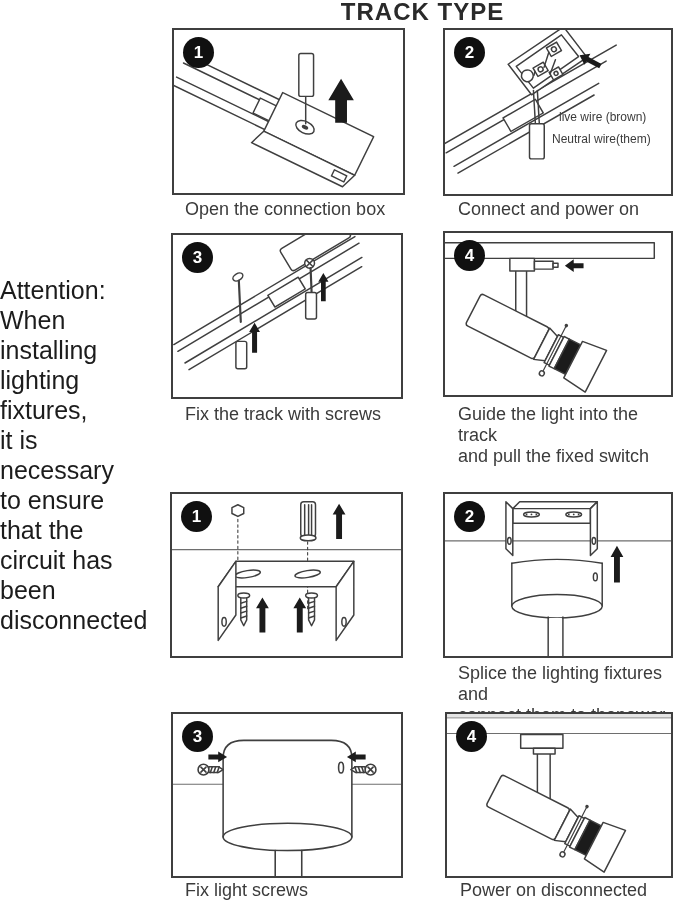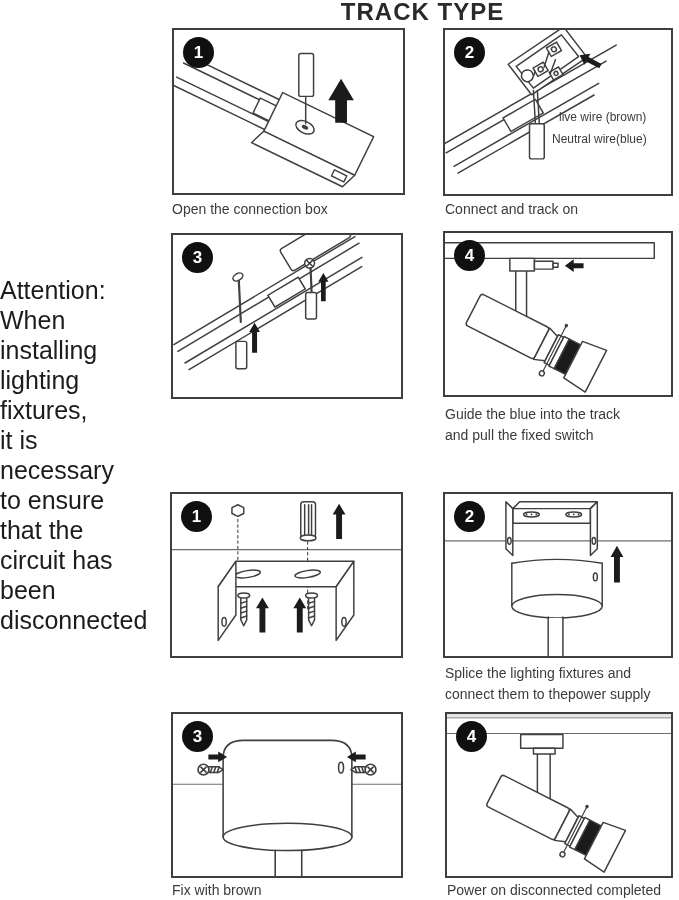--- a/index.html
+++ b/index.html
@@ -7,21 +7,21 @@
         font-family:"Liberation Sans", sans-serif;border-radius:25px;}
   .heading{position:absolute;left:172px;width:501px;text-align:center;
            font-size:24px;font-weight:700;color:#2a2a2a;letter-spacing:1px;}
   .attention{position:absolute;left:0;top:275px;width:166px;text-align:left;
              font-size:25px;line-height:30px;color:#1c1c1c;white-space:pre-line;}
   .panel{position:absolute;border:2px solid #3f3f3f;background:#fff;box-sizing:border-box;}
   .panel svg{position:absolute;left:0;top:0;width:100%;height:100%;}
   .badge{position:absolute;left:9px;top:7px;width:31px;height:31px;border-radius:50%;
          background:#101010;color:#fff;font-size:17px;font-weight:700;
          display:flex;align-items:center;justify-content:center;}
-  .caption{position:absolute;font-size:14px;line-height:21px;color:#3b3b3b;white-space:pre-line;}
+  .caption{position:absolute;font-size:18px;line-height:21px;color:#3b3b3b;white-space:pre-line;margin-left:13px;}
   .wire-label{position:absolute;font-size:12px;color:#3b3b3b;white-space:nowrap;}
   .defs-holder{position:absolute;width:0;height:0;overflow:hidden;}
 </style>
 </head>
 <body>
 
 <div id="page">
 
   <svg class="defs-holder" aria-hidden="true">
     <defs>
@@ -114,24 +114,24 @@
         </g>
         <line x1="90" y1="62" x2="92" y2="96"></line>
         <line x1="94" y1="62" x2="96" y2="96"></line>
         <rect x="86" y="96" width="15" height="36" rx="2" fill="#fff"></rect>
         <g transform="translate(140,20) rotate(28)">
           <polygon points="0,6.5 9,0 9,4 24,4 24,9 9,9 9,13" fill="#1b1b1b" stroke="none"></polygon>
         </g>
       </g>
     </svg>
     <div class="wire-label" style="left:114px;top:80px">live wire (brown)</div>
-    <div class="wire-label" style="left:107px;top:102px">Neutral wire(blue)</div>
+    <div class="wire-label" style="left:107px;top:102px">Neutral wire(them)</div>
     <div class="badge">2</div>
   </div>
-  <div class="caption" style="left:445px;top:199px">Connect and track on</div>
+  <div class="caption" style="left:445px;top:199px">Connect and power on</div>
 
   <div class="panel" style="left:171px;top:233px;width:232px;height:166px">
     <svg viewBox="0 0 232 166" preserveAspectRatio="none">
       <g stroke="#3f3f3f" stroke-width="1.5" fill="none" stroke-linejoin="round" stroke-linecap="round">
         <g transform="translate(18,102) rotate(-31)">
           <line x1="-20" y1="0" x2="195" y2="0"></line>
           <line x1="-20" y1="8" x2="195" y2="8"></line>
           <line x1="-20" y1="22" x2="190" y2="22"></line>
           <line x1="-20" y1="30" x2="185" y2="30"></line>
           <rect x="88" y="6" width="36" height="14" fill="#fff"></rect>
@@ -148,20 +148,21 @@
           <line x1="136" y1="26" x2="142" y2="32"></line>
           <line x1="142" y1="26" x2="136" y2="32"></line>
         </g>
         <line x1="140" y1="34" x2="141" y2="58" stroke-width="2.2"></line>
         <rect x="135" y="59" width="11" height="27" rx="2" fill="#fff"></rect>
         <use href="#arrow-up-thin" transform="translate(153,39) scale(0.8)"></use>
       </g>
     </svg>
     <div class="badge">3</div>
   </div>
+  <div class="caption" style="left:172px;top:404px">Fix the track with screws</div>
 
   <div class="panel" style="left:443px;top:231px;width:230px;height:166px">
     <svg viewBox="0 0 230 166" preserveAspectRatio="none">
       <g stroke="#3f3f3f" stroke-width="1.5" fill="none" stroke-linejoin="round" stroke-linecap="round">
         <rect x="-2" y="10" width="215" height="16" fill="#fff"></rect>
         <rect x="72" y="38" width="11" height="60" fill="#fff"></rect>
         <rect x="66" y="26" width="25" height="13" fill="#fff"></rect>
         <rect x="91" y="29" width="19" height="8" fill="#fff"></rect>
         <rect x="110" y="31" width="5" height="4" fill="#fff"></rect>
         <polygon points="122,33.5 131,27 131,31 141,31 141,36 131,36 131,40" fill="#1b1b1b" stroke="none"></polygon>
@@ -173,21 +174,21 @@
           <rect x="101" y="1" width="13" height="34" fill="#1b1b1b"></rect>
           <polygon points="114,-3 140,-6 140,42 114,39" fill="#fff"></polygon>
           <line x1="92" y1="-10" x2="92" y2="45" stroke-width="1.2"></line>
           <circle cx="92" cy="45" r="2.5" fill="#fff"></circle>
           <circle cx="92" cy="-10" r="1.8" fill="#3f3f3f" stroke="none"></circle>
         </g>
       </g>
     </svg>
     <div class="badge">4</div>
   </div>
-  <div class="caption" style="left:445px;top:404px">Guide the blue into the track
+  <div class="caption" style="left:445px;top:404px">Guide the light into the track
 and pull the fixed switch</div>
 
   <div class="panel" style="left:170px;top:492px;width:233px;height:166px">
     <svg viewBox="0 0 233 166" preserveAspectRatio="none">
       <g stroke="#3f3f3f" stroke-width="1.5" fill="none" stroke-linejoin="round" stroke-linecap="round">
         <line x1="0" y1="57" x2="233" y2="57" stroke="#6e6e6e" stroke-width="1.2"></line>
         <polygon points="61,14 67,11 73,14 73,20 67,23 61,20" fill="#fff"></polygon>
         <line x1="67" y1="26" x2="67" y2="93" stroke-dasharray="2.5,3" stroke-width="1.1"></line>
         <rect x="131" y="8" width="15" height="36" rx="3" fill="#fff"></rect>
         <line x1="135" y1="11" x2="135" y2="42"></line>
@@ -257,21 +258,21 @@
         <line x1="104" y1="140" x2="104" y2="166"></line>
         <line x1="131" y1="140" x2="131" y2="166"></line>
         <use href="#hscrew" transform="translate(31,57)"></use>
         <use href="#arrow-right-small" transform="translate(36,44)"></use>
         <use href="#hscrew" transform="translate(201,57) scale(-1,1)"></use>
         <use href="#arrow-right-small" transform="translate(196,44) scale(-1,1)"></use>
       </g>
     </svg>
     <div class="badge">3</div>
   </div>
-  <div class="caption" style="left:172px;top:880px">Fix with brown</div>
+  <div class="caption" style="left:172px;top:880px">Fix light screws</div>
 
   <div class="panel" style="left:445px;top:712px;width:228px;height:166px">
     <svg viewBox="0 0 228 166" preserveAspectRatio="none">
       <g stroke="#3f3f3f" stroke-width="1.5" fill="none" stroke-linejoin="round" stroke-linecap="round">
         <rect x="0" y="0" width="228" height="4" fill="#e5e5e5" stroke="none"></rect>
         <line x1="0" y1="4" x2="228" y2="4" stroke="#8a8a8a" stroke-width="1"></line>
         <line x1="0" y1="20" x2="228" y2="20" stroke="#6e6e6e" stroke-width="1.2"></line>
         <rect x="92" y="40" width="13" height="60" fill="#fff"></rect>
         <rect x="75" y="21" width="43" height="14" fill="#fff"></rect>
         <rect x="88" y="35" width="22" height="6" fill="#fff"></rect>

